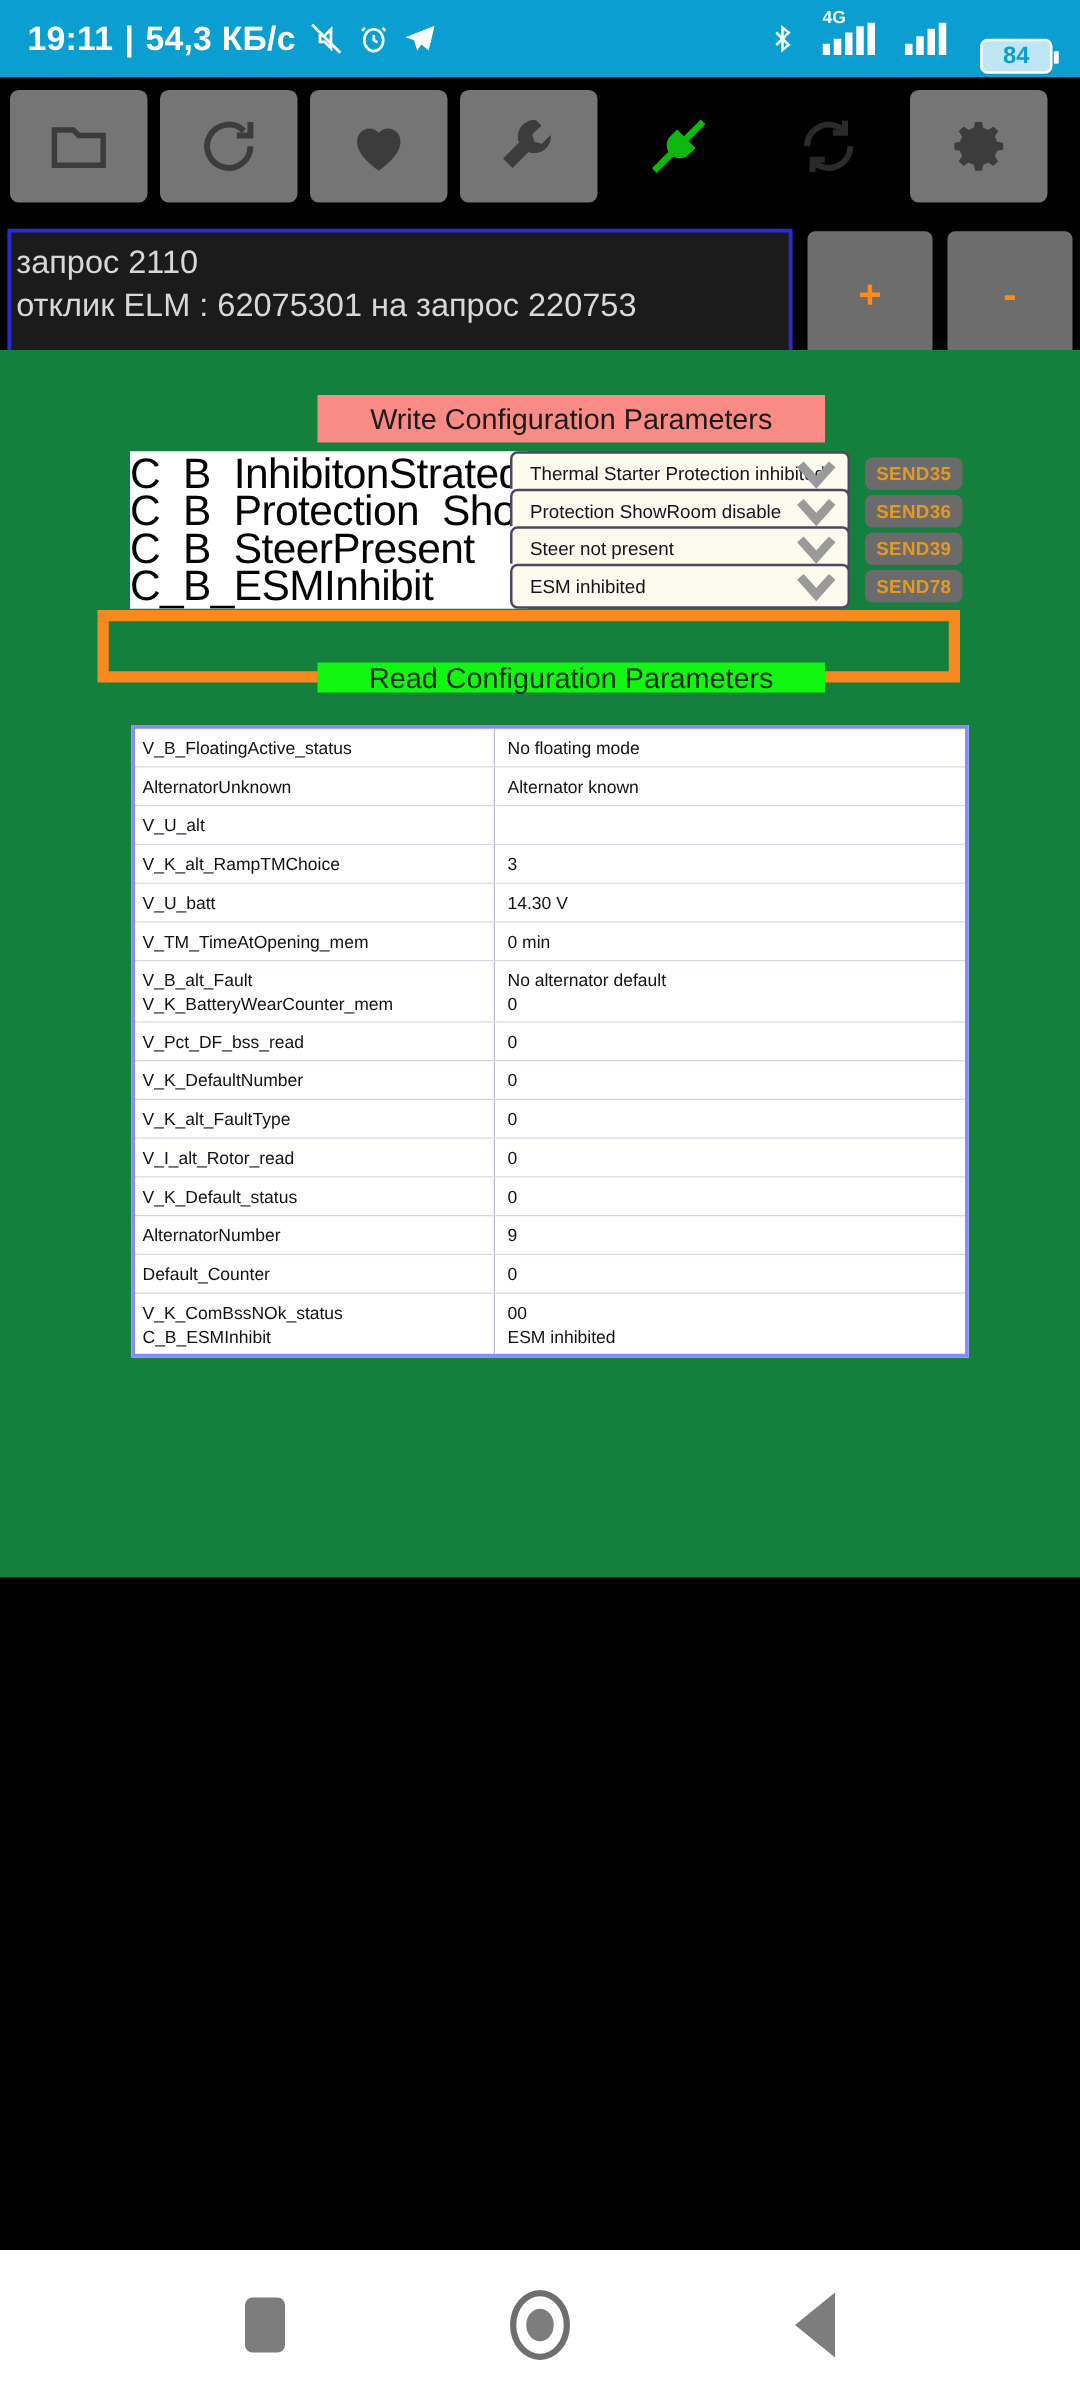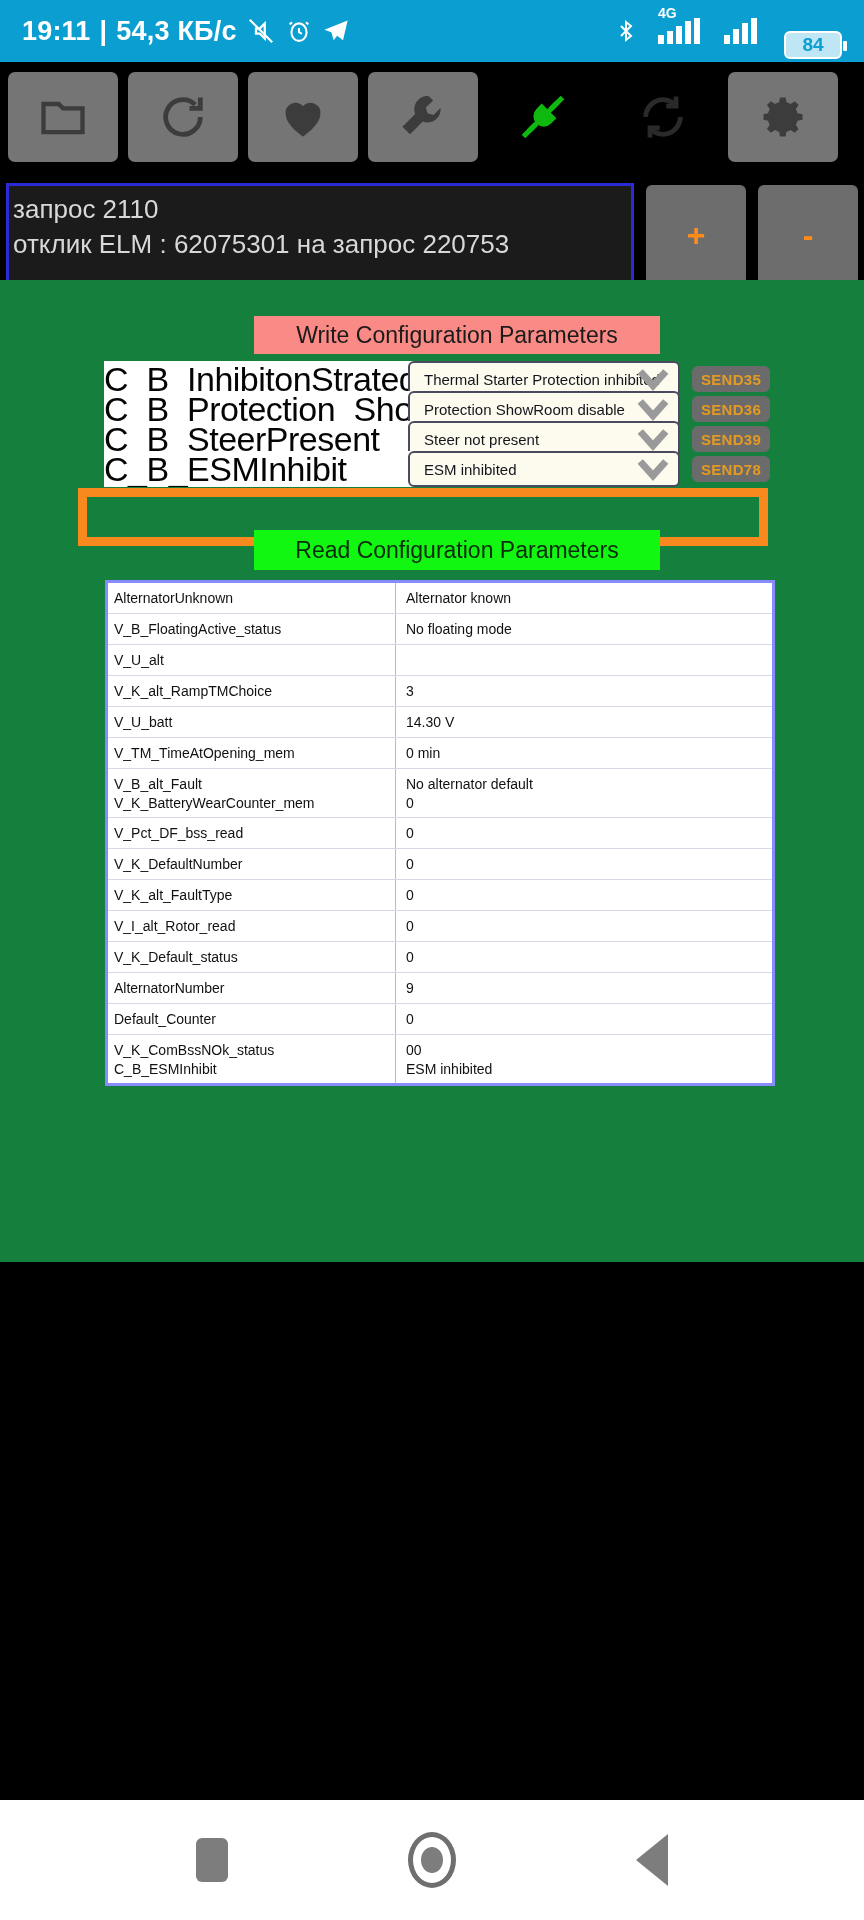--- a/index.html
+++ b/index.html
@@ -67,21 +67,21 @@
   .content{
     position:absolute;top:280px;left:0;width:864px;height:982px;
     background:#15803d;overflow:hidden;
   }
   .write-hdr{
     position:absolute;top:36px;left:254px;width:406px;height:38px;
     background:#fa8a85;color:#1a1a1a;font-size:23px;
     display:flex;align-items:center;justify-content:center;
   }
   .read-hdr{
-    position:absolute;top:250px;left:254px;width:406px;height:40px;
+    position:absolute;top:250px;left:254px;width:406px;height:24px;
     background:#12f712;color:#0b2a0b;font-size:23px;
     display:flex;align-items:center;justify-content:center;
   }
 
   
   .params{position:absolute;top:80px;left:0;width:864px;height:160px;}
   .prow{position:absolute;left:0;width:864px;height:38px;display:flex;align-items:center;}
   .pname{
     position:absolute;left:104px;width:318px;height:36px;background:#fff;
     color:#050505;font-size:34px;line-height:36px;overflow:hidden;white-space:nowrap;
@@ -308,26 +308,26 @@
         <div class="psend">SEND78</div>
       </div>
 
       <div class="highlight"></div>
     </div>
 
     <div class="read-hdr">Read Configuration Parameters</div>
 
     <div class="dtable">
       <div class="dtrow">
+        <div class="dtk">V_B_FloatingActive_status</div>
+        <div class="dtv">No floating mode</div>
+      </div>
+      <div class="dtrow">
         <div class="dtk">AlternatorUnknown</div>
         <div class="dtv">Alternator known</div>
-      </div>
-      <div class="dtrow">
-        <div class="dtk">V_B_FloatingActive_status</div>
-        <div class="dtv">No floating mode</div>
       </div>
       <div class="dtrow">
         <div class="dtk">V_U_alt</div>
       </div>
       <div class="dtrow">
         <div class="dtk">V_K_alt_RampTMChoice</div>
         <div class="dtv">3</div>
       </div>
       <div class="dtrow">
         <div class="dtk">V_U_batt</div>

